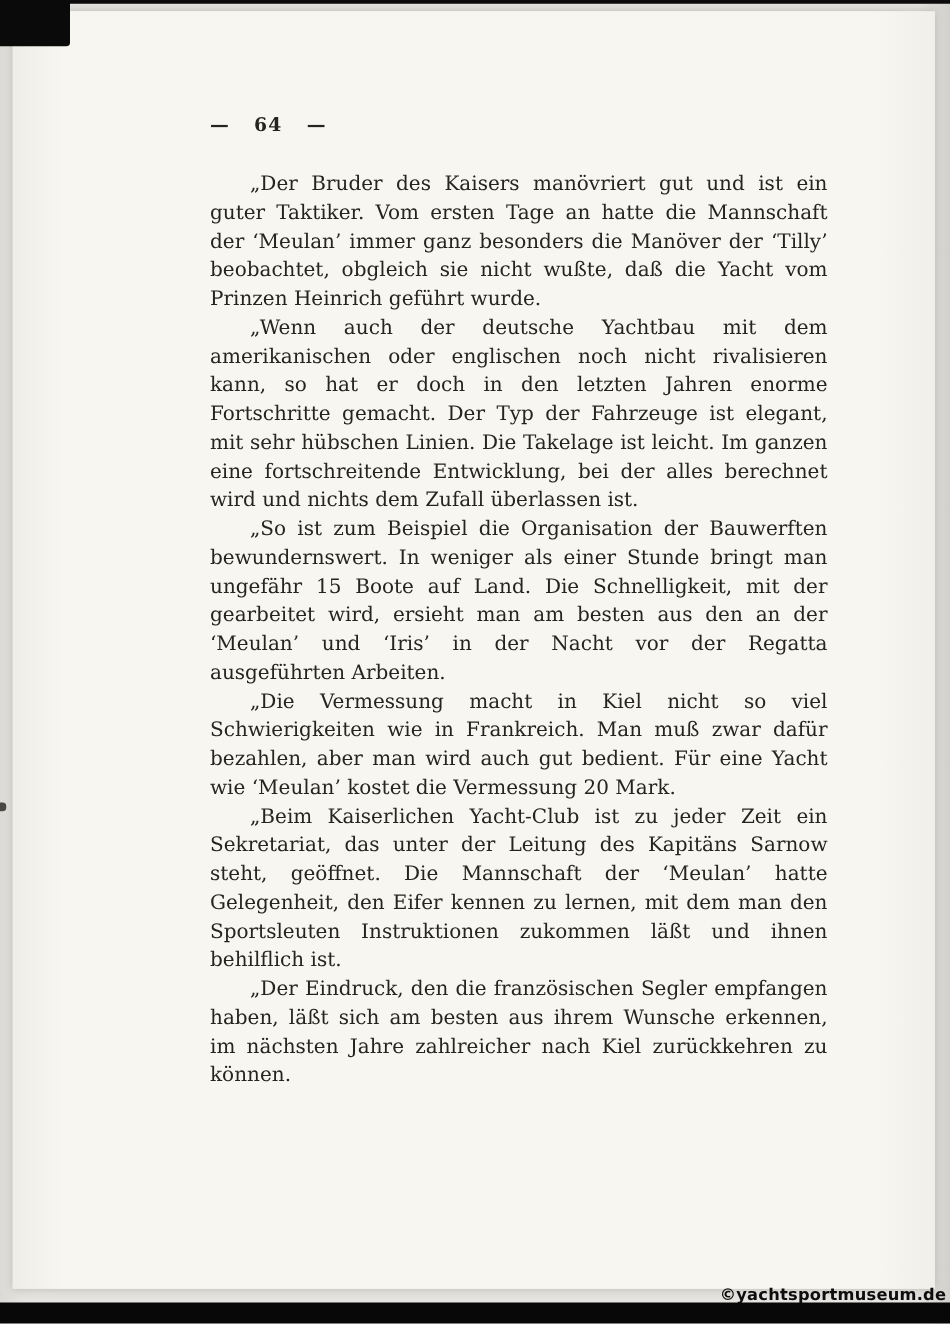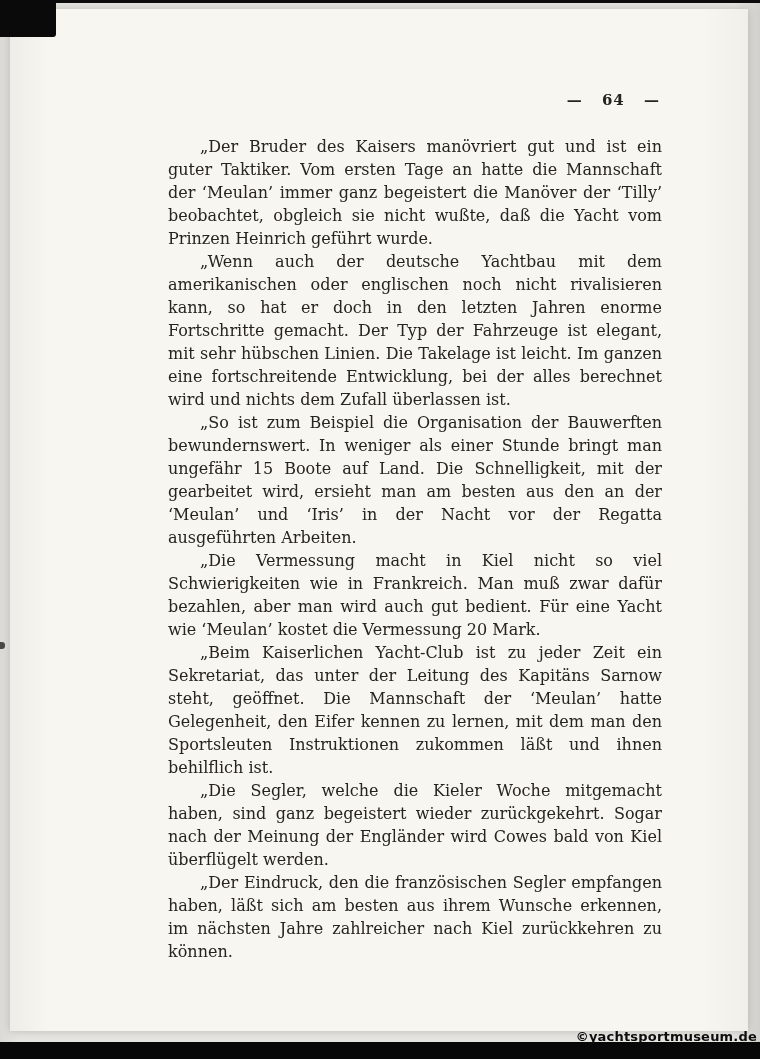--- a/index.html
+++ b/index.html
@@ -22,21 +22,21 @@
     width: 738px;
     height: 1022px;
     background: linear-gradient(to right, #efede8 0px, #f8f6f1 40px, #f8f6f1 690px, #f1efe9 738px);
     box-shadow: 0 0 7px rgba(60,58,52,0.25);
   }
   .page-number-row {
     position: absolute;
     left: 158px;
     top: 82px;
     width: 492px;
-    text-align: right;
+    text-align: left;
     font-size: 15px;
     font-weight: bold;
     color: #26241f;
     word-spacing: 13px;
     letter-spacing: 1px;
   }
   .text-block {
     position: absolute;
     left: 158px;
     top: 126px;
@@ -91,26 +91,25 @@
 </head>
 <body>
 
 <div class="scan">
 
   <div class="page">
 
     <div class="page-number-row">— 64 —</div>
 
     <div class="text-block">
-      <p>„Der Bruder des Kaisers manövriert gut und ist ein guter Taktiker. Vom ersten Tage an hatte die Mannschaft der ‘Meulan’ immer ganz begeistert die Manöver der ‘Tilly’ beobachtet, obgleich sie nicht wußte, daß die Yacht vom Prinzen Heinrich geführt wurde.</p>
+      <p>„Der Bruder des Kaisers manövriert gut und ist ein guter Taktiker. Vom ersten Tage an hatte die Mannschaft der ‘Meulan’ immer ganz besonders die Manöver der ‘Tilly’ beobachtet, obgleich sie nicht wußte, daß die Yacht vom Prinzen Heinrich geführt wurde.</p>
       <p>„Wenn auch der deutsche Yachtbau mit dem amerikanischen oder englischen noch nicht rivalisieren kann, so hat er doch in den letzten Jahren enorme Fortschritte gemacht. Der Typ der Fahrzeuge ist elegant, mit sehr hübschen Linien. Die Takelage ist leicht. Im ganzen eine fortschreitende Entwicklung, bei der alles berechnet wird und nichts dem Zufall überlassen ist.</p>
       <p>„So ist zum Beispiel die Organisation der Bauwerften bewundernswert. In weniger als einer Stunde bringt man ungefähr 15 Boote auf Land. Die Schnelligkeit, mit der gearbeitet wird, ersieht man am besten aus den an der ‘Meulan’ und ‘Iris’ in der Nacht vor der Regatta ausgeführten Arbeiten.</p>
       <p>„Die Vermessung macht in Kiel nicht so viel Schwierigkeiten wie in Frankreich. Man muß zwar dafür bezahlen, aber man wird auch gut bedient. Für eine Yacht wie ‘Meulan’ kostet die Vermessung 20 Mark.</p>
       <p>„Beim Kaiserlichen Yacht-Club ist zu jeder Zeit ein Sekretariat, das unter der Leitung des Kapitäns Sarnow steht, geöffnet. Die Mannschaft der ‘Meulan’ hatte Gelegenheit, den Eifer kennen zu lernen, mit dem man den Sportsleuten Instruktionen zukommen läßt und ihnen behilflich ist.</p>
-      <p>„Die Segler, welche die Kieler Woche mitgemacht haben, sind ganz begeistert wieder zurückgekehrt. Sogar nach der Meinung der Engländer wird Cowes bald von Kiel überflügelt werden.</p>
       <p>„Der Eindruck, den die französischen Segler empfangen haben, läßt sich am besten aus ihrem Wunsche erkennen, im nächsten Jahre zahlreicher nach Kiel zurückkehren zu können.</p>
     </div>
 
   </div>
 
   <div class="artifact-top-line"></div>
   <div class="artifact-corner"></div>
   <div class="artifact-speck"></div>
   <div class="artifact-bottom-bar"></div>
 

